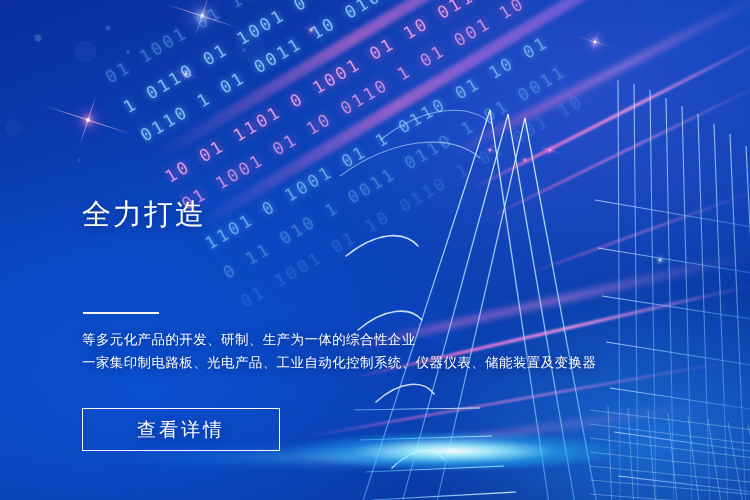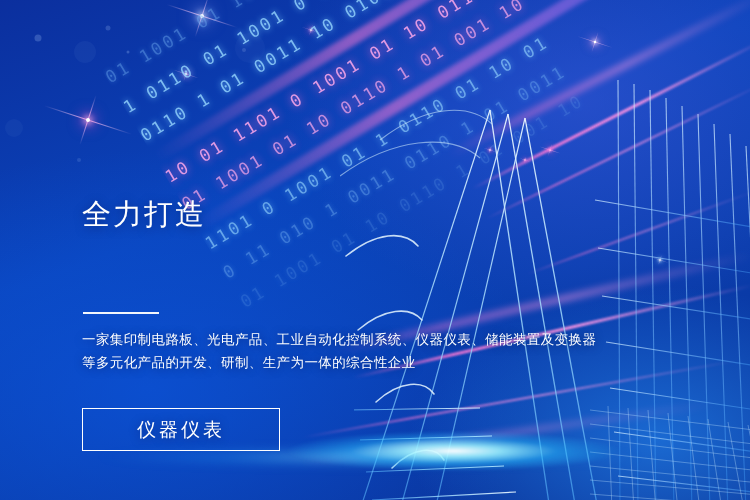--- a/index.html
+++ b/index.html
@@ -302,20 +302,20 @@
   <div class="burst"></div>
 
   <div class="content">
 
     <div class="eyebrow">全力打造</div>
 
 
     <div class="rule"></div>
 
     <div class="desc">
+      <div>等多元化产品的开发、研制、生产为一体的综合性企业</div>
       <div>一家集印制电路板、光电产品、工业自动化控制系统、仪器仪表、储能装置及变换器</div>
-      <div>等多元化产品的开发、研制、生产为一体的综合性企业</div>
-    </div>
-
-    <a class="cta" href="#">仪器仪表</a>
+    </div>
+
+    <a class="cta" href="#">查看详情</a>
   </div>
 
 </div>
 
 </body></html>

